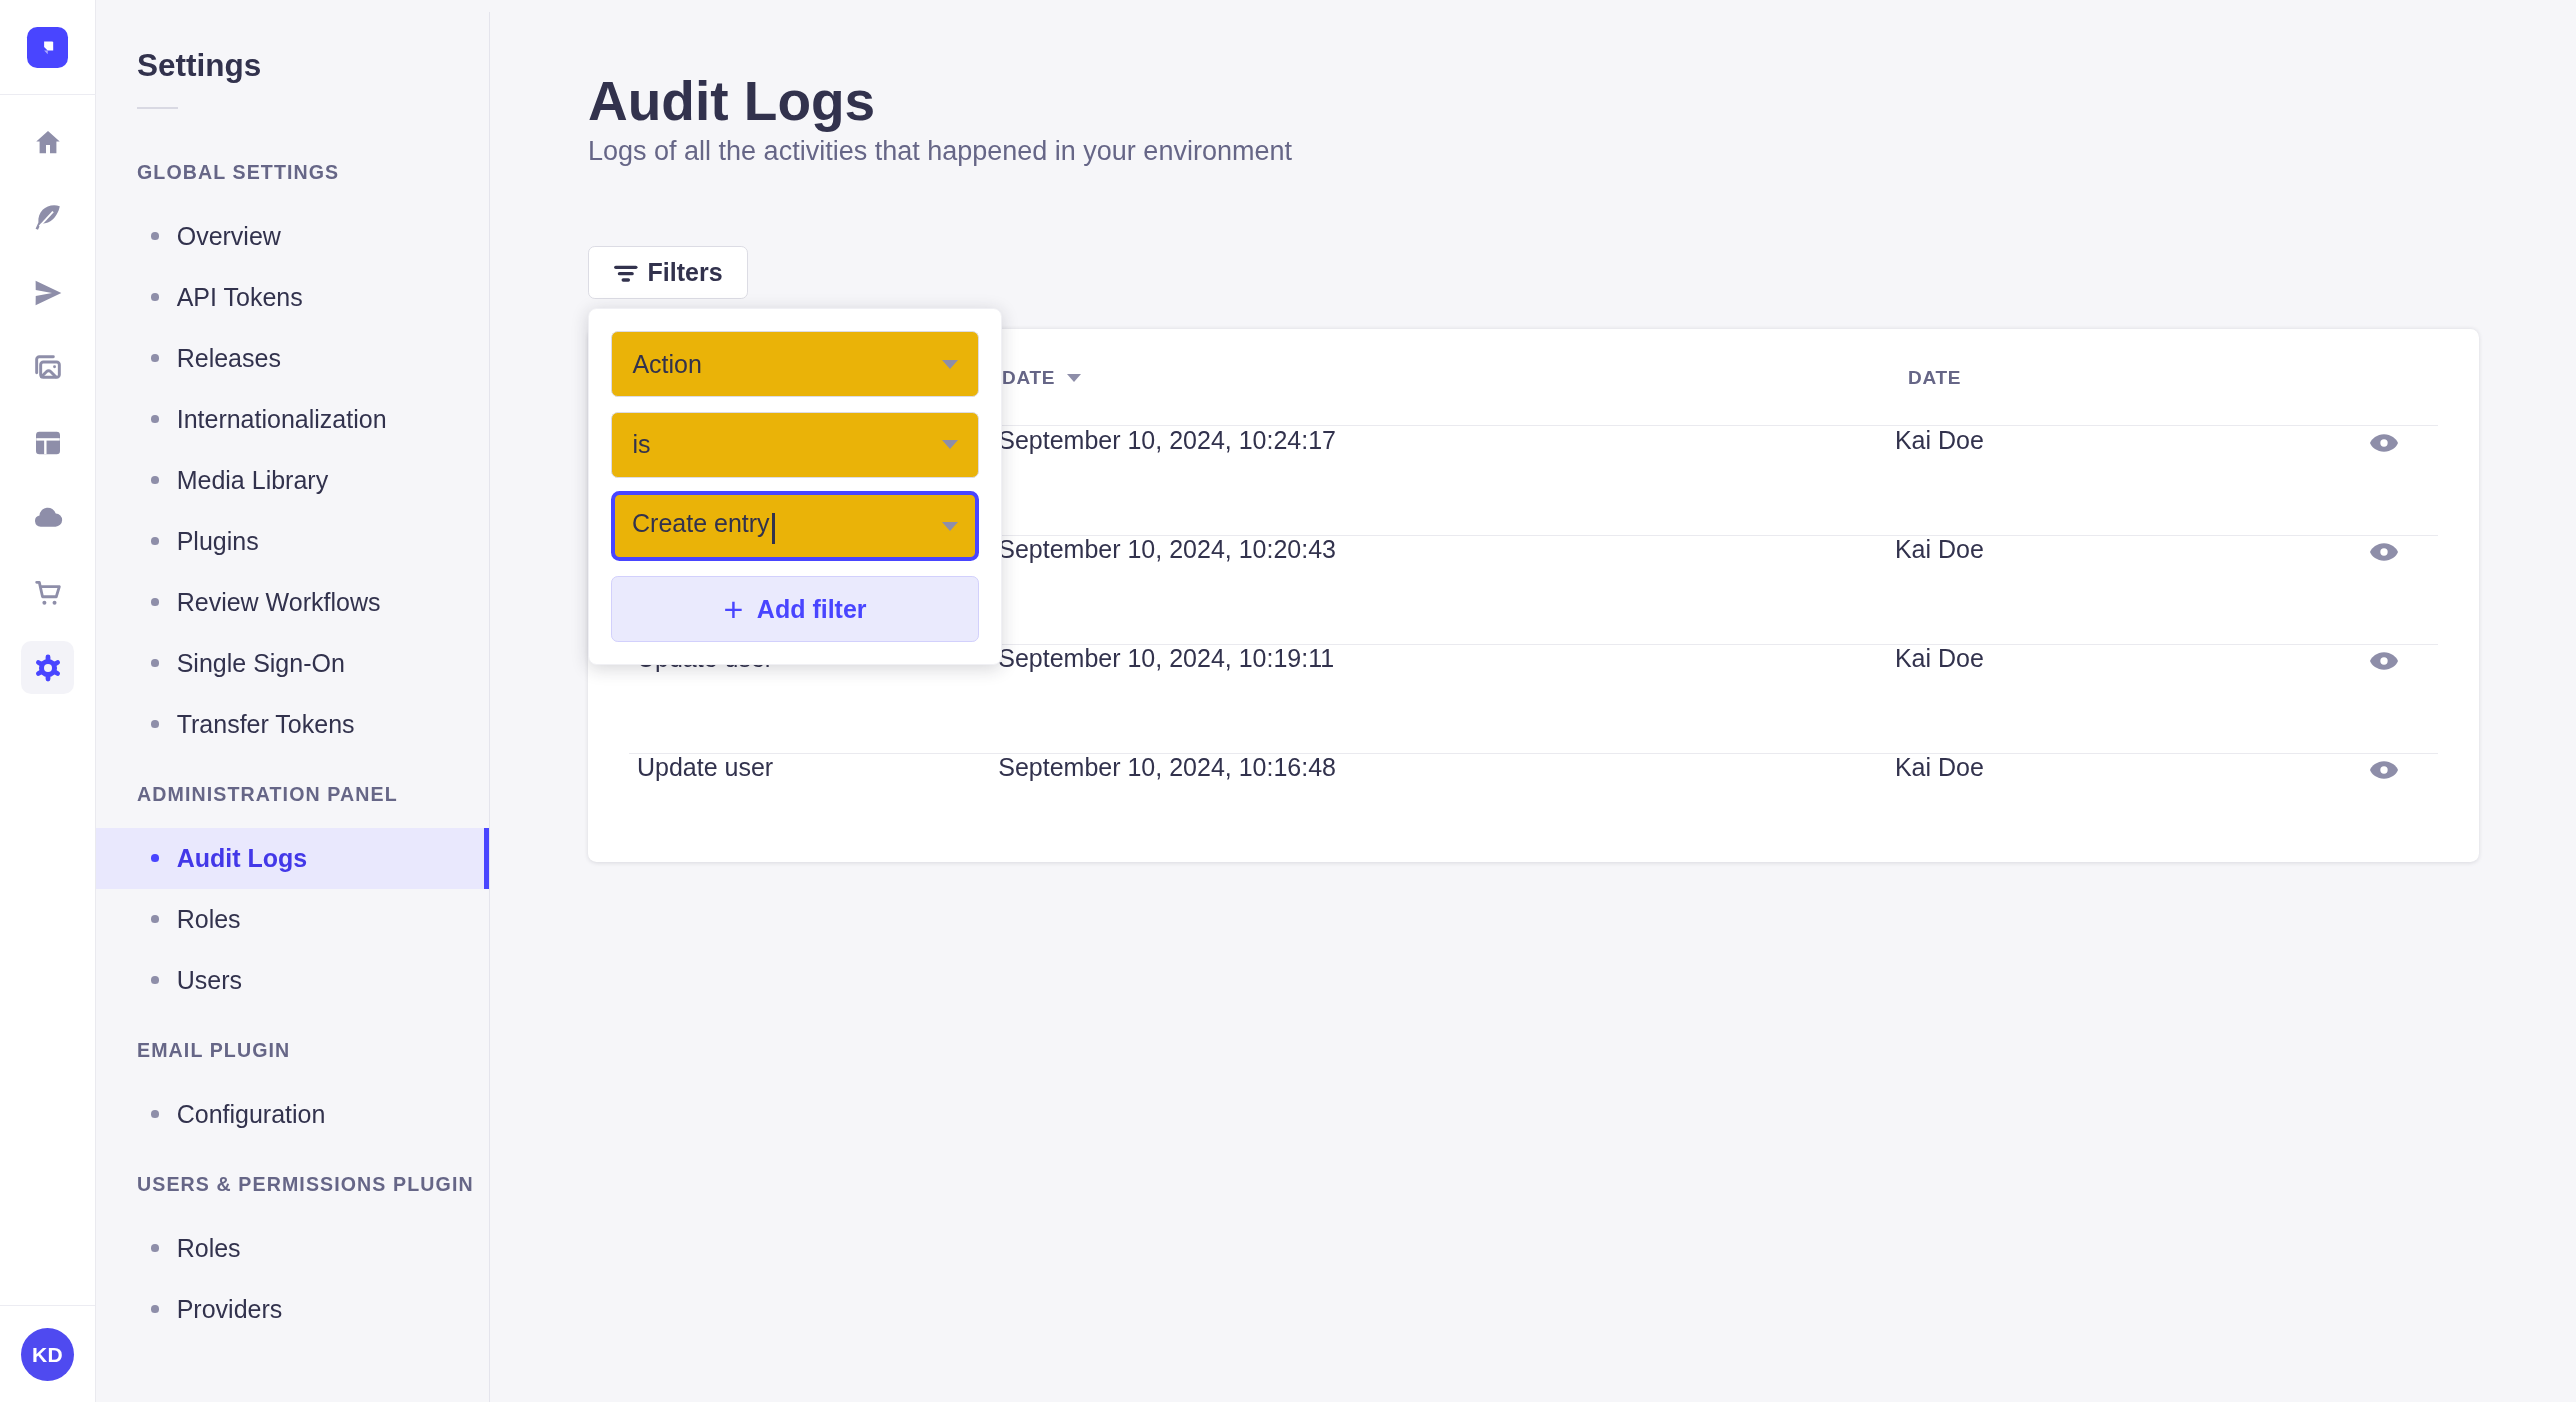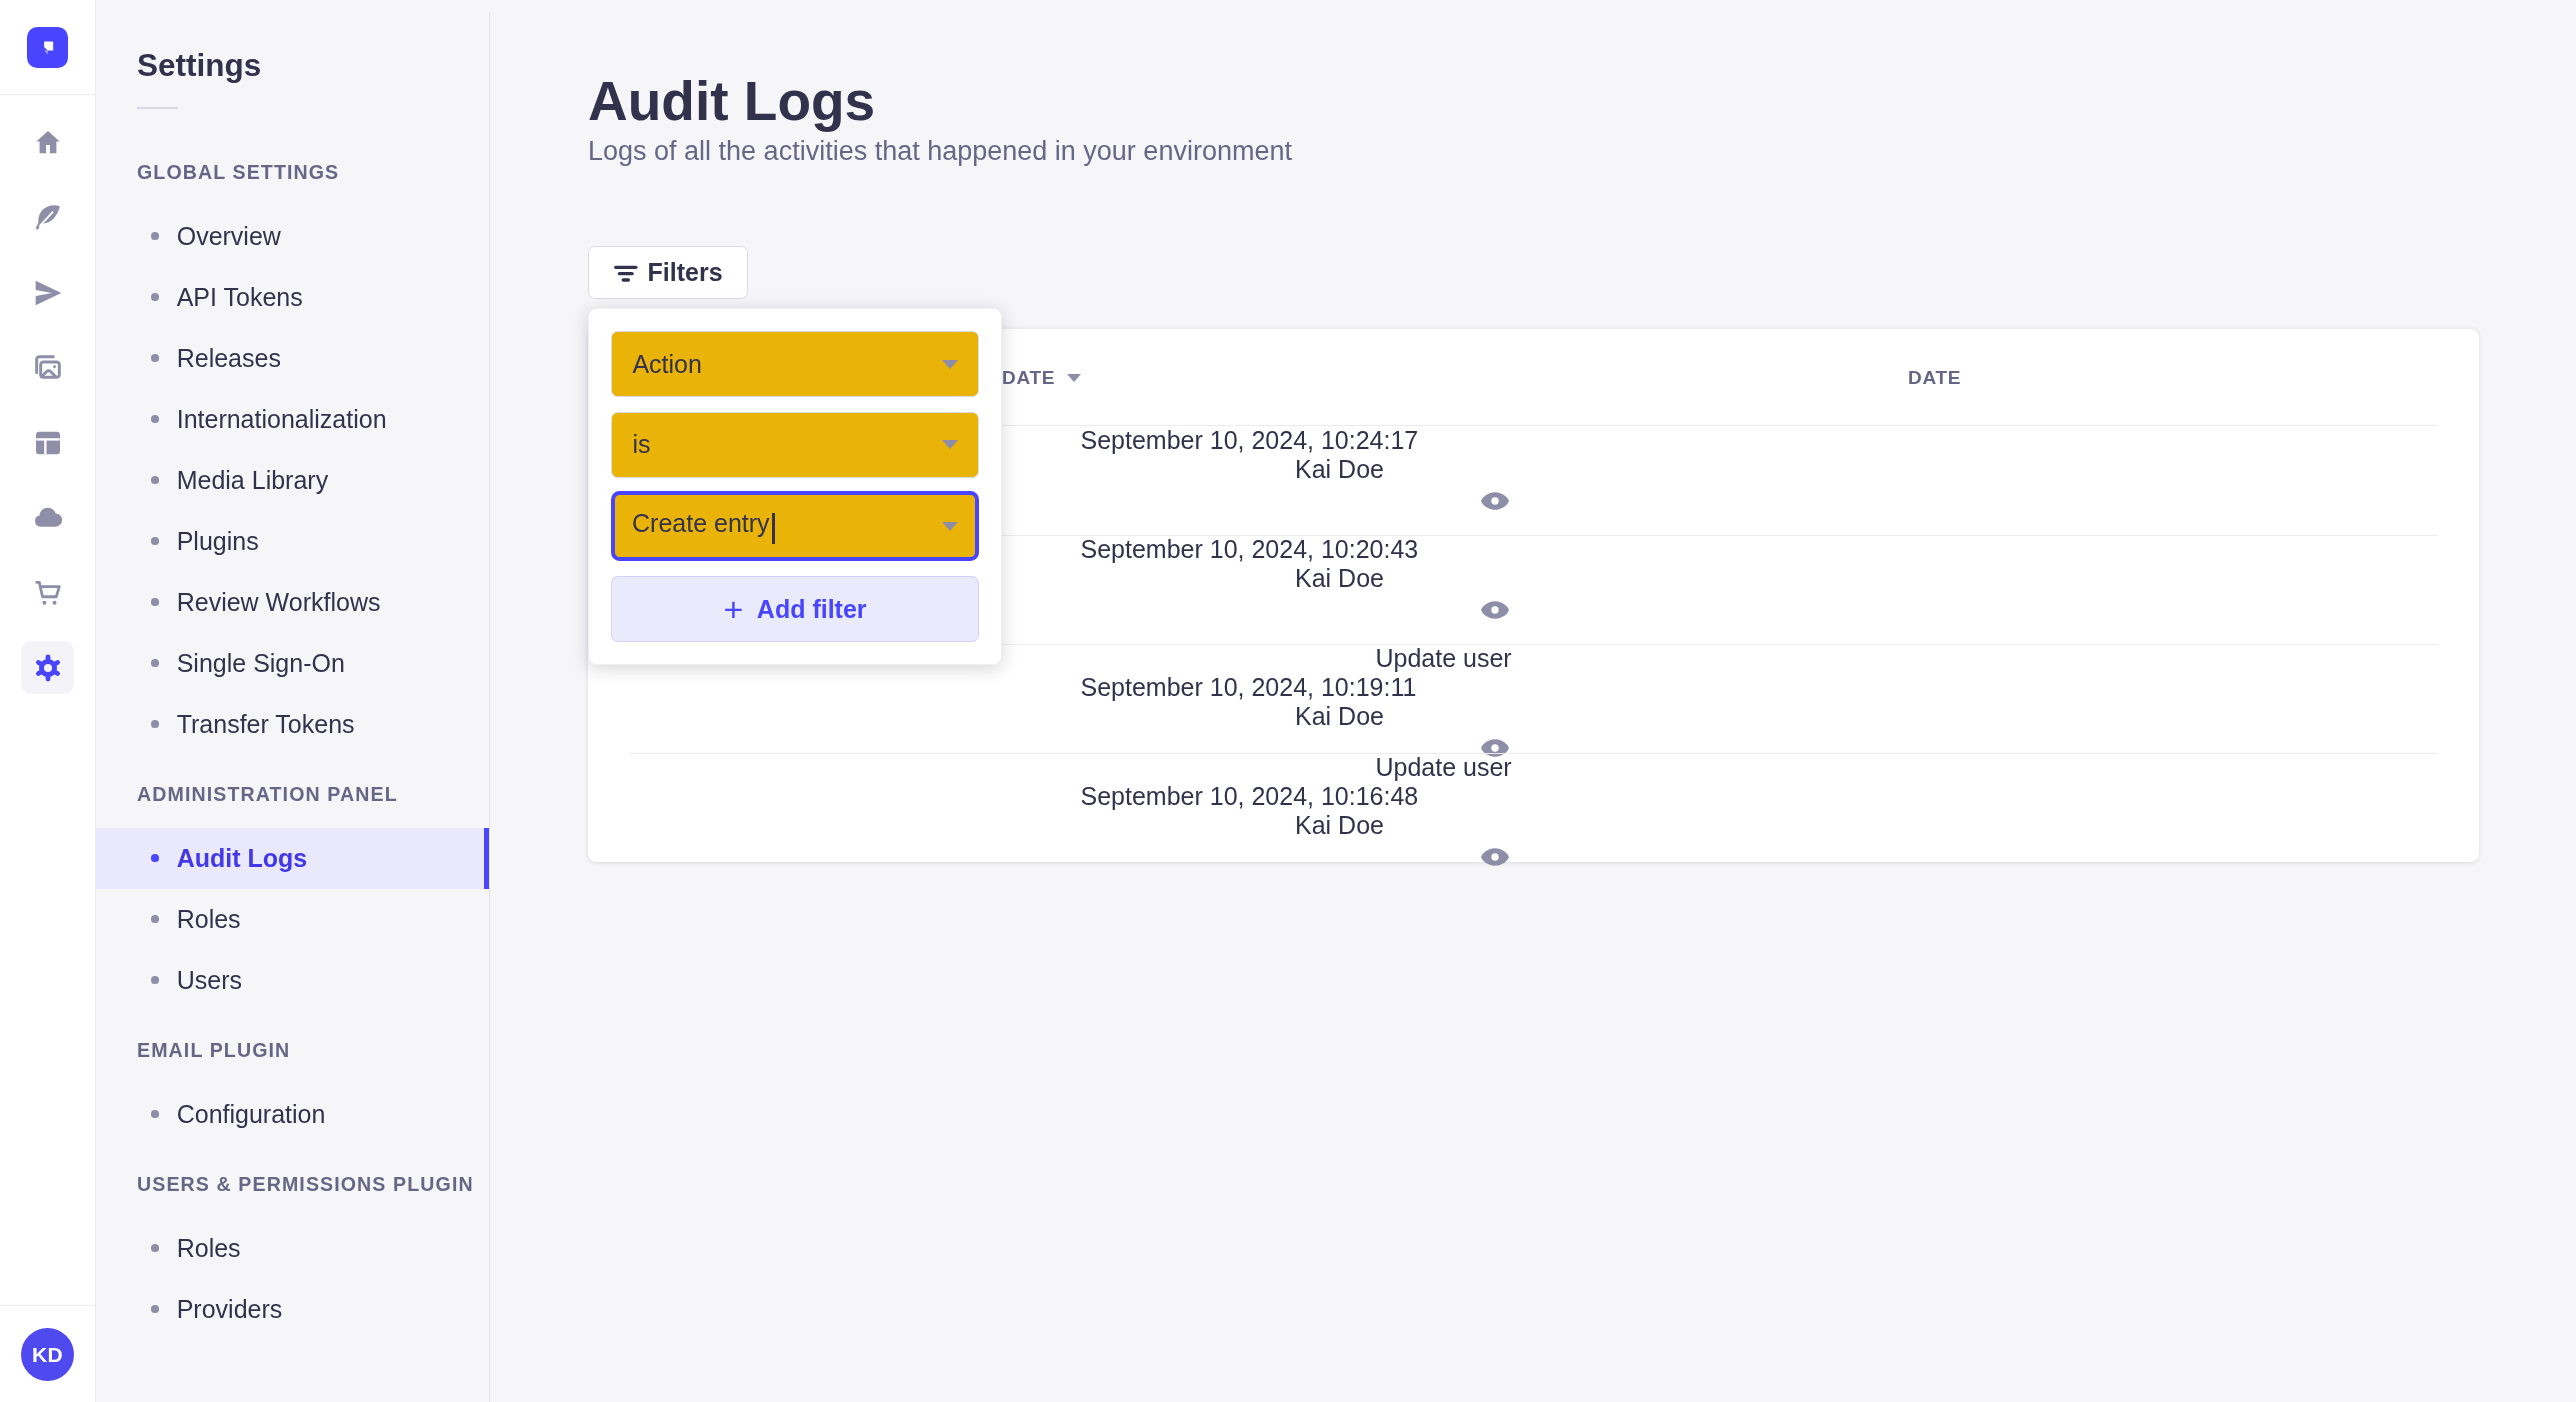--- a/index.html
+++ b/index.html
@@ -62,21 +62,21 @@
   .table-card { position:absolute; left:97px; top:329px; width:1891px;
     background:#fff; border-radius:8.5px;
     box-shadow:0 0.9px 4.3px rgba(33,33,52,.13); z-index:1; }
   .thead { display:flex; align-items:center; height:97px; position:relative; }
   .thead::after { content:""; position:absolute; bottom:0; left:41px; right:41px;
     height:0.9px; background:#eaeaef; }
   .th { font-size:19px; font-weight:600; letter-spacing:0.7px; color:#666687;
     display:flex; align-items:center; gap:12px; }
   .sort-caret { width:0; height:0; border-left:7.7px solid transparent;
     border-right:7.7px solid transparent; border-top:8.5px solid #8e8ea9; }
-  .trow { display:flex; align-items:center; height:109px; position:relative; cursor:pointer;flex-direction:column; }
+  .trow { display:flex; height:109px; position:relative; cursor:pointer; }
   .trow + .trow::before { content:""; position:absolute; top:0; left:41px; right:41px;
     height:0.9px; background:#eaeaef; }
   .col-action { width:414px; padding-left:49px; }
   .col-date   { width:906px; }
   .col-user   { width:477px; }
   .col-view   { flex:1; display:flex; justify-content:flex-end; padding-right:78px; }
   .cell { font-size:25px; color:#32324d; }
   .eye-btn { background:none; border:none; cursor:pointer; display:flex; }
   .eye-btn svg { width:34px; height:34px; }
 

